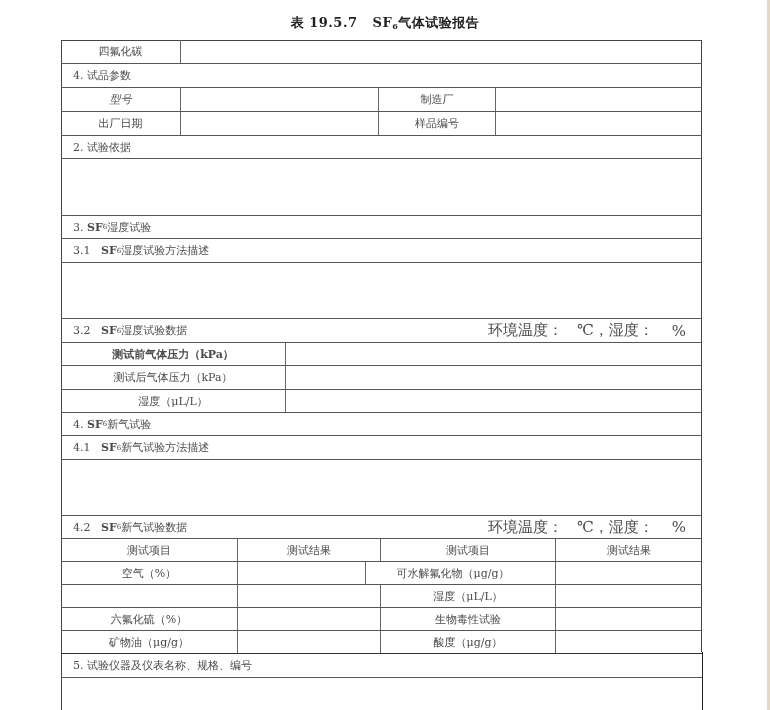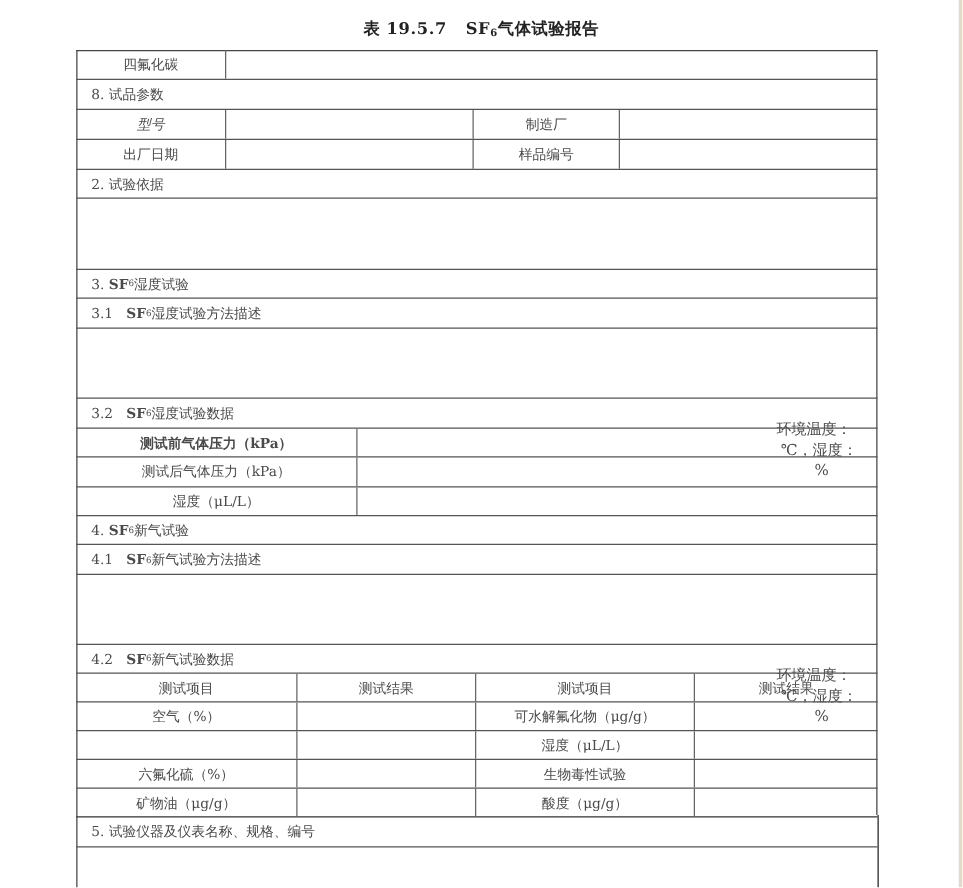--- a/index.html
+++ b/index.html
@@ -17,21 +17,21 @@
   .row { position:absolute; left:0; width:641px; border-top:1px solid #555; box-sizing:border-box; }
   .cell { position:absolute; top:0; height:100%; box-sizing:border-box; font-size:11px;
           display:flex; align-items:center; color:#4a4a4a; }
   .cell.c { justify-content:center; }
   .cell.l { padding-left:12px; }
   .vline { border-left:1px solid #666; }
   .frame-left { position:absolute; left:61px; top:40px; width:0; height:670px; border-left:1px solid #444; }
   .frame-right { position:absolute; left:701px; top:40px; width:0; height:612px; border-left:1px solid #444; }
   .frame-right2 { position:absolute; left:702px; top:652px; width:0; height:58px; border-left:1px solid #222; }
   .frame-top { position:absolute; left:61px; top:40px; width:641px; border-top:1.5px solid #444; }
-  .env { position:absolute; right:16px; top:16px; height:100%; display:flex; align-items:center; font-size:12px; color:#4a4a4a;flex-direction:column; }
+  .env { position:absolute; right:16px; top:0; height:100%; display:flex; align-items:center; font-size:15px; color:#4a4a4a; }
   .env span { margin-left:6px; }
   .sub { font-size:7px; vertical-align:-2px; }
   .sf { font-weight:bold; }
 </style>
 </head>
 <body>
 
 <div class="edge-strip"></div>
 
 <div class="title">
@@ -45,21 +45,21 @@
 <div class="frame-right2"></div>
 
 <div class="tbl">
 
   <div class="row" style="top:0;height:23px;border-top:none;">
     <div class="cell c" style="left:0;width:119px;">四氟化碳</div>
     <div class="cell vline" style="left:119px;width:522px;"></div>
   </div>
 
   <div class="row" style="top:23px;height:24px;">
-    <div class="cell l" style="left:0;width:641px;">8. 试品参数</div>
+    <div class="cell l" style="left:0;width:641px;">4. 试品参数</div>
   </div>
   <div class="row" style="top:47px;height:24px;">
     <div class="cell c" style="left:0;width:119px;font-style:italic;">型号</div>
     <div class="cell vline" style="left:119px;width:198px;"></div>
     <div class="cell c vline" style="left:317px;width:117px;">制造厂</div>
     <div class="cell vline" style="left:434px;width:207px;"></div>
   </div>
   <div class="row" style="top:71px;height:24px;">
     <div class="cell c" style="left:0;width:119px;">出厂日期</div>
     <div class="cell vline" style="left:119px;width:198px;"></div>
@@ -131,21 +131,21 @@
   </div>
   <div class="row" style="top:498px;height:23px;">
     <div class="cell c" style="left:0;width:176px;">测试项目</div>
     <div class="cell c vline" style="left:176px;width:143px;">测试结果</div>
     <div class="cell c vline" style="left:319px;width:175px;">测试项目</div>
     <div class="cell c vline" style="left:494px;width:147px;">测试结果</div>
   </div>
   <div class="row" style="top:521px;height:23px;">
     <div class="cell c" style="left:0;width:176px;">空气（%）</div>
     <div class="cell vline" style="left:176px;width:143px;"></div>
-    <div class="cell c vline" style="left:319px;width:175px;">可水解氟化物（μg/g）</div>
+    <div class="cell c vline" style="left:304px;width:175px;">可水解氟化物（μg/g）</div>
     <div class="cell vline" style="left:494px;width:147px;"></div>
   </div>
   <div class="row" style="top:544px;height:23px;">
     <div class="cell vline" style="left:176px;width:143px;"></div>
     <div class="cell c vline" style="left:319px;width:175px;">湿度（μL/L）</div>
     <div class="cell vline" style="left:494px;width:147px;"></div>
   </div>
   <div class="row" style="top:567px;height:23px;">
     <div class="cell c" style="left:0;width:176px;">六氟化硫（%）</div>
     <div class="cell vline" style="left:176px;width:143px;"></div>

